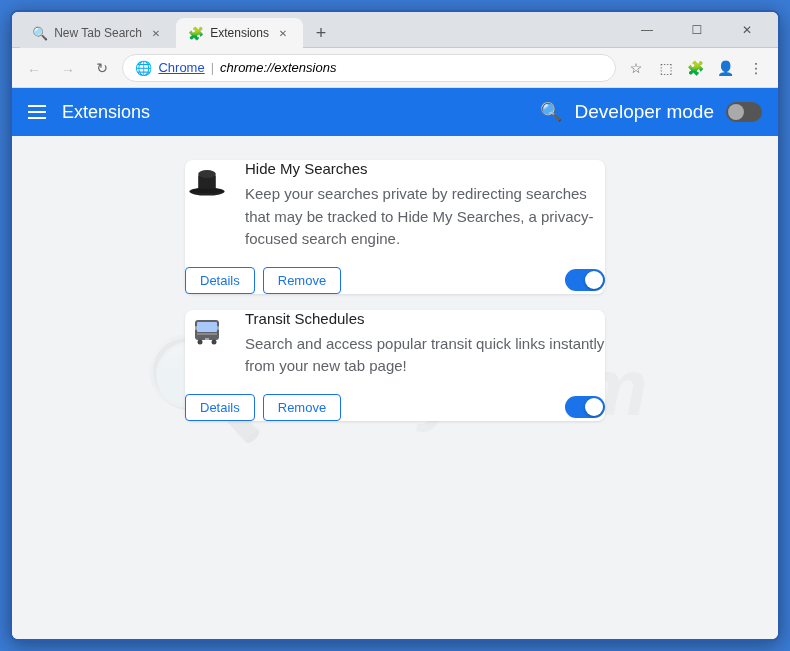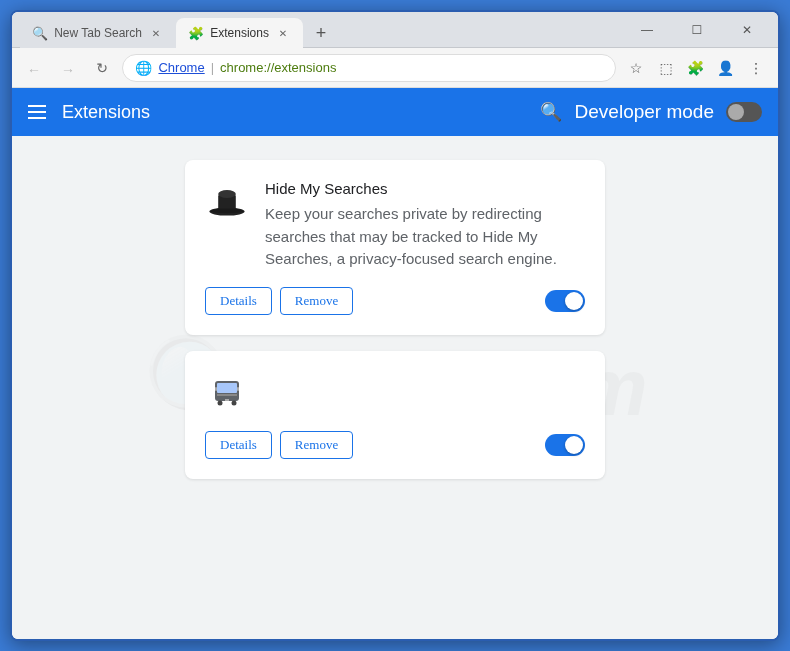--- a/index.html
+++ b/index.html
@@ -131,22 +131,23 @@
     }
     .address-icon {
       font-size: 14px;
       color: #555;
     }
     .address-text-chrome {
       color: #1d4ed8;
       text-decoration: underline;
     }
     .address-text-path {
-      color: #4d7c0f;
+      color: #000000;
       font-weight: 500;
+      font-style: italic;
     }
     .toolbar-icons {
       display: flex;
       gap: 2px;
       align-items: center;
     }
     .toolbar-icon {
       width: 28px;
       height: 28px;
       border-radius: 50%;
@@ -247,21 +248,20 @@
     .watermark-text {
       font-size: 80px;
       font-weight: bold;
       color: #888;
       font-style: italic;
     }
     
     .ext-card {
       background: #fff;
       border-radius: 8px;
-      padding: 20px;
       margin-bottom: 16px;
       box-shadow: 0 1px 3px rgba(0,0,0,0.1);
       position: relative;
       z-index: 1;
       max-width: 420px;
       margin-left: auto;
       margin-right: auto;
     }
     .ext-card-top {
       display: flex;
@@ -300,21 +300,20 @@
     }
     .ext-btn {
       padding: 5px 14px;
       border: 1px solid #1a73e8;
       border-radius: 4px;
       background: #fff;
       color: #1a73e8;
       font-size: 13px;
       cursor: pointer;
       font-weight: 500;
-      font-family: Liberation Serif, serif;
     }
     
     .ext-toggle {
       width: 40px;
       height: 22px;
       border-radius: 11px;
       background: #1a73e8;
       position: relative;
       cursor: pointer;
     }
@@ -447,20 +446,24 @@
             <rect x="4" y="4" width="24" height="20" rx="3" fill="#5f6368"></rect>
             <rect x="6" y="6" width="20" height="10" rx="1" fill="#a8c7fa"></rect>
             <rect x="6" y="17" width="20" height="2" fill="#888"></rect>
             <circle cx="9" cy="26" r="2.5" fill="#444"></circle>
             <circle cx="23" cy="26" r="2.5" fill="#444"></circle>
             <rect x="14" y="22" width="4" height="2" fill="#aaa"></rect>
             <rect x="4" y="10" width="2" height="4" rx="1" fill="#aaa"></rect>
             <rect x="26" y="10" width="2" height="4" rx="1" fill="#aaa"></rect>
           </svg>
         </div>
+        <div class="ext-info">
+          <div class="ext-name">Transit Schedules</div>
+          <div class="ext-desc">Search and access popular transit quick links instantly from your new tab page!</div>
+        </div>
       </div>
       <div class="ext-card-bottom">
         <div class="ext-buttons">
           <button class="ext-btn">Details</button>
           <button class="ext-btn">Remove</button>
         </div>
         <div class="ext-toggle">
           <div class="ext-toggle-knob"></div>
         </div>
       </div>

